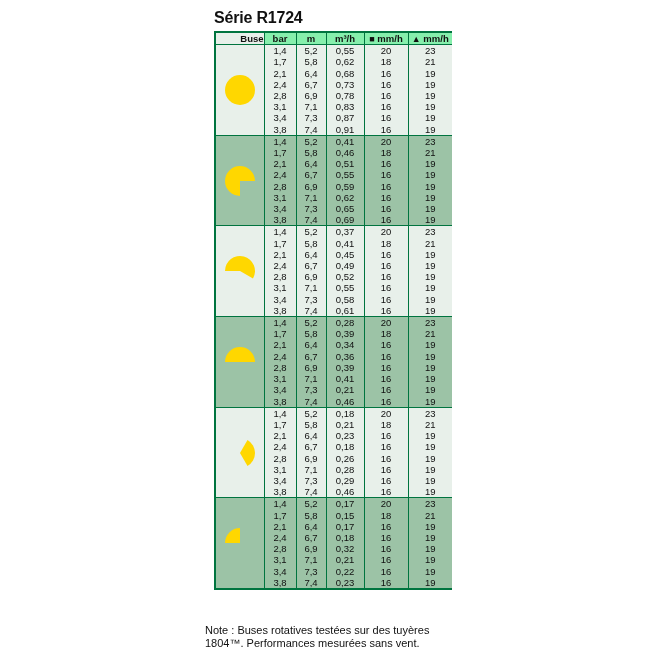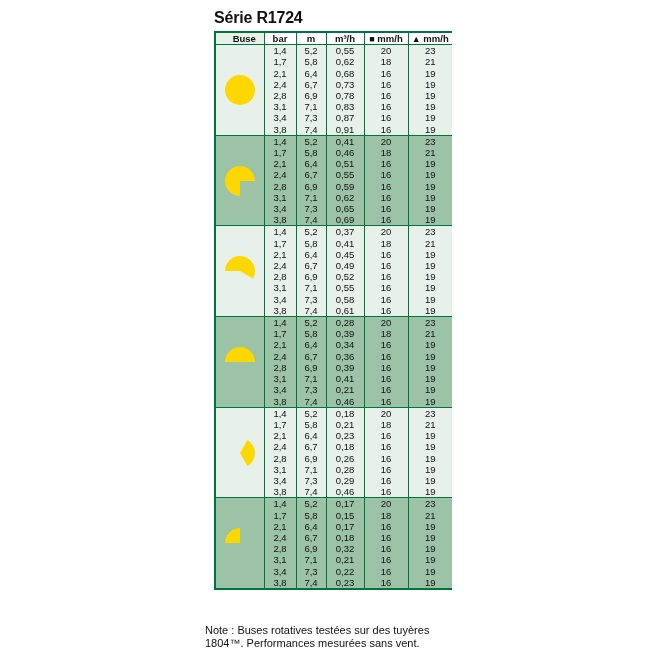--- a/index.html
+++ b/index.html
@@ -47,30 +47,30 @@
     line-height:11.2px;
     height:11.2px;
     color:#101010;
     border-left:1.5px solid #00743F;
     box-sizing:border-box;
   }
   table.perf td:first-child, table.perf th:first-child{border-left:none;}
 
   
   thead th{
-    background:#ffffff;
+    background:#86efac;
     font-weight:bold;
     font-size:9.5px;
     height:17px;
     line-height:17px;
     border-bottom:1.5px solid #00743F;
     color:#0d0d0d;
   }
   thead th.nozzle-head{
-    text-align:center;
+    text-align:right;
     padding-left:9px;
     background:#E8F0EA;
     border-bottom:none;
     vertical-align:top;
   }
 
   
   col.c-nozzle{width:48px;}
   col.c-bar{width:32px;}
   col.c-m{width:30px;}

